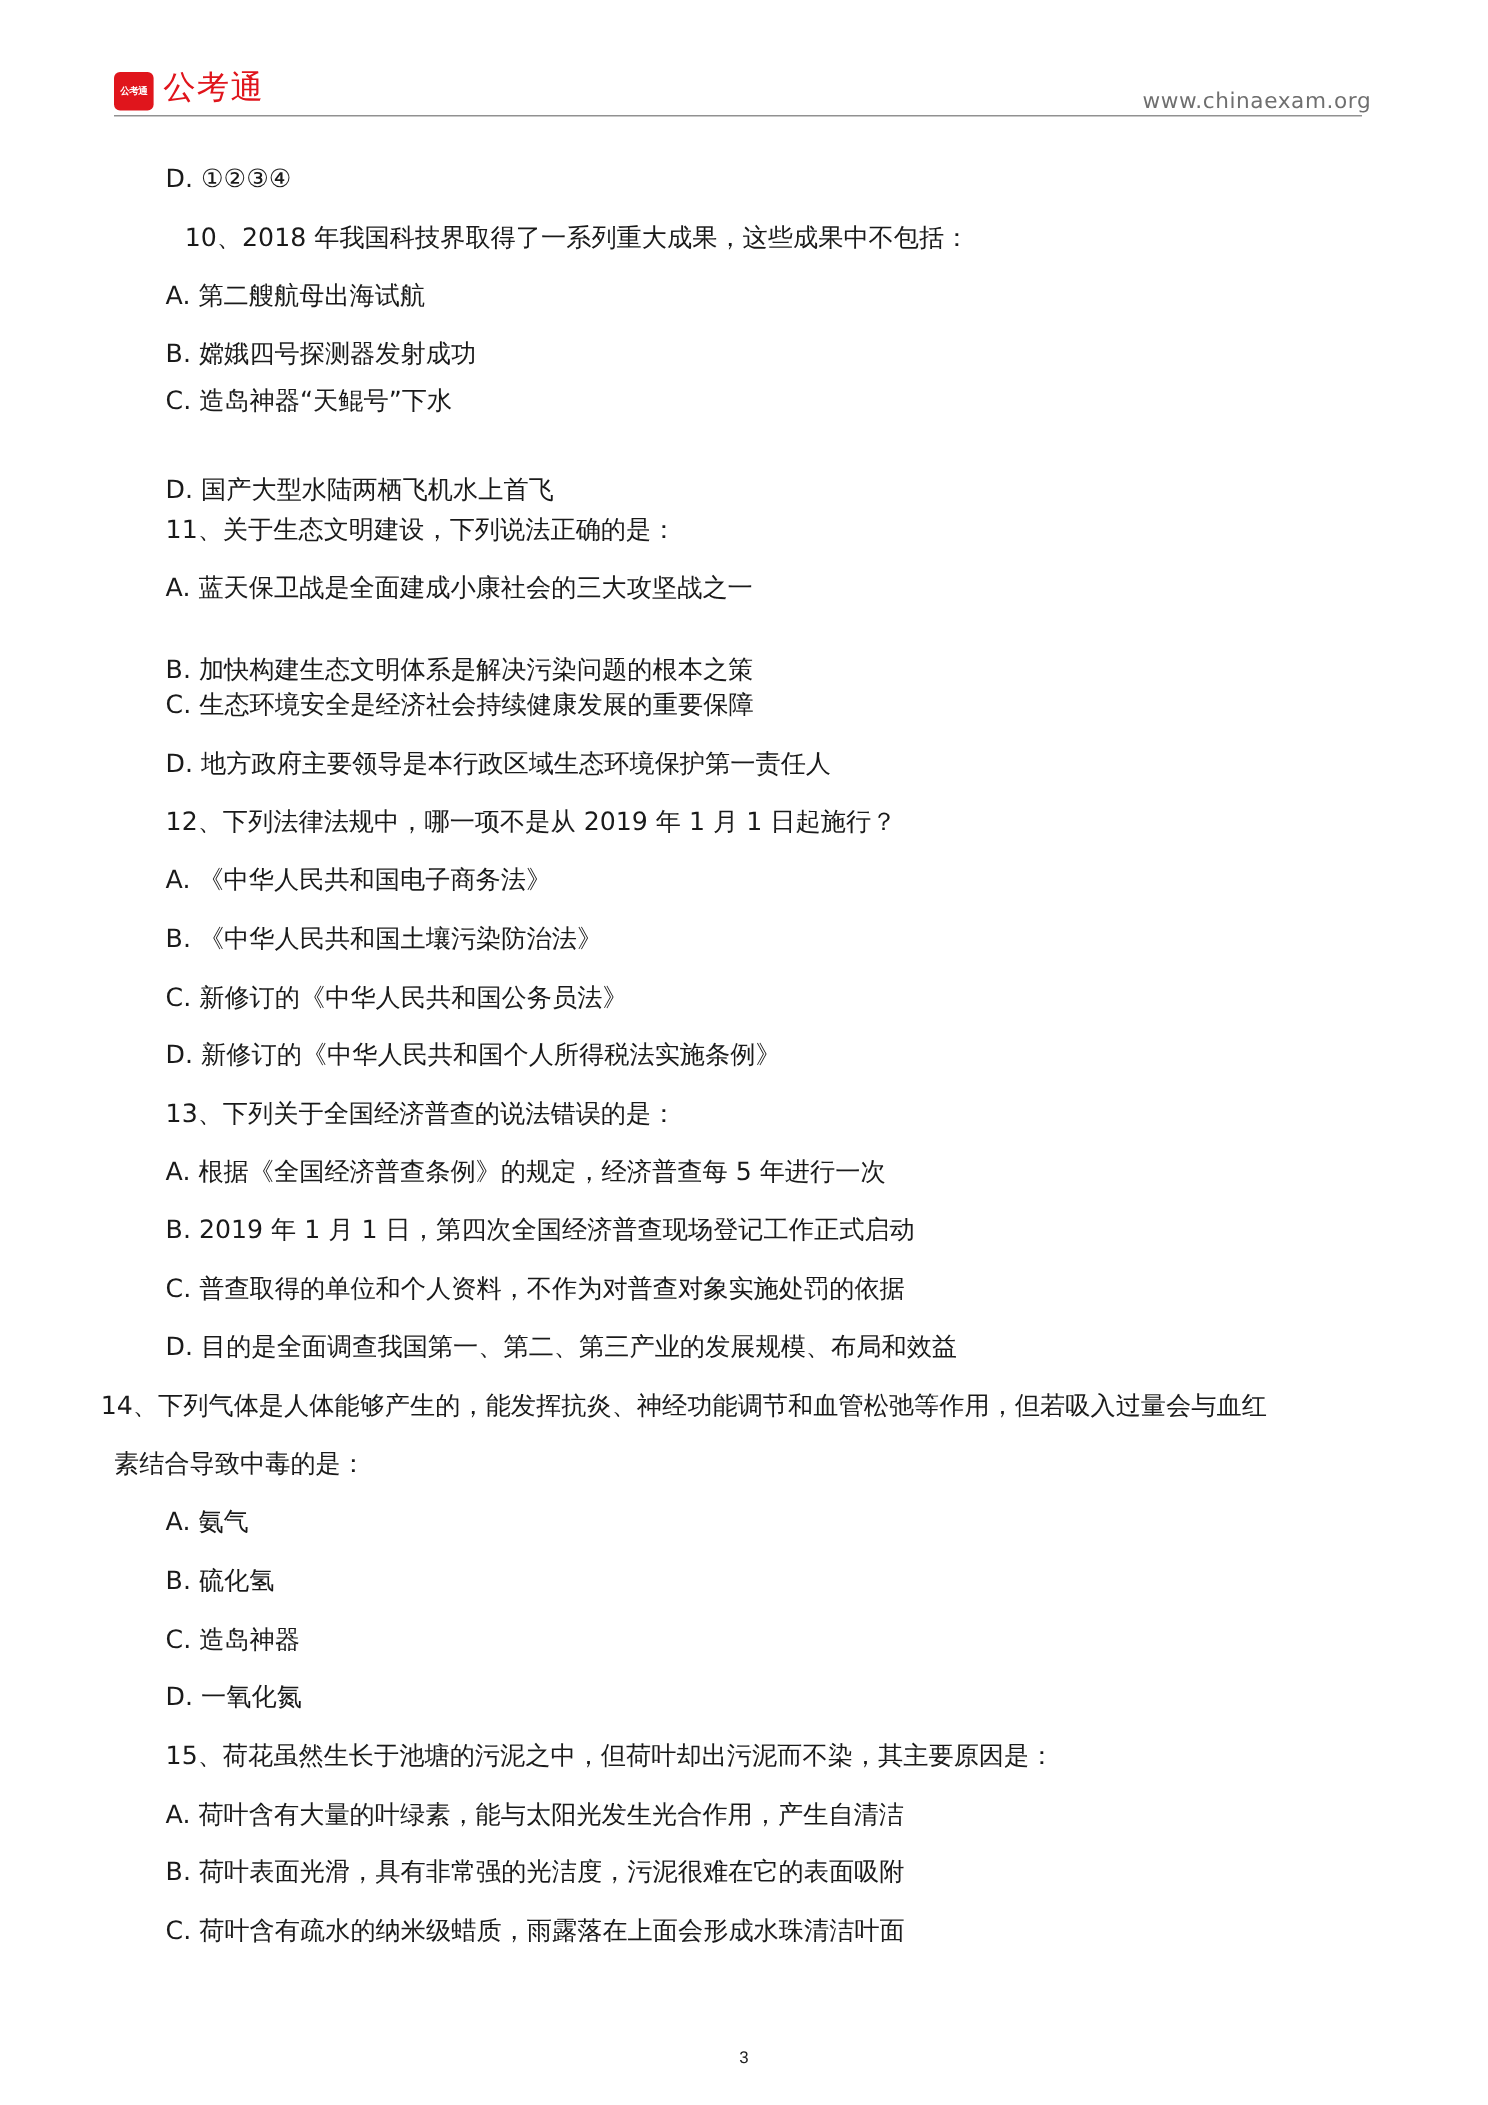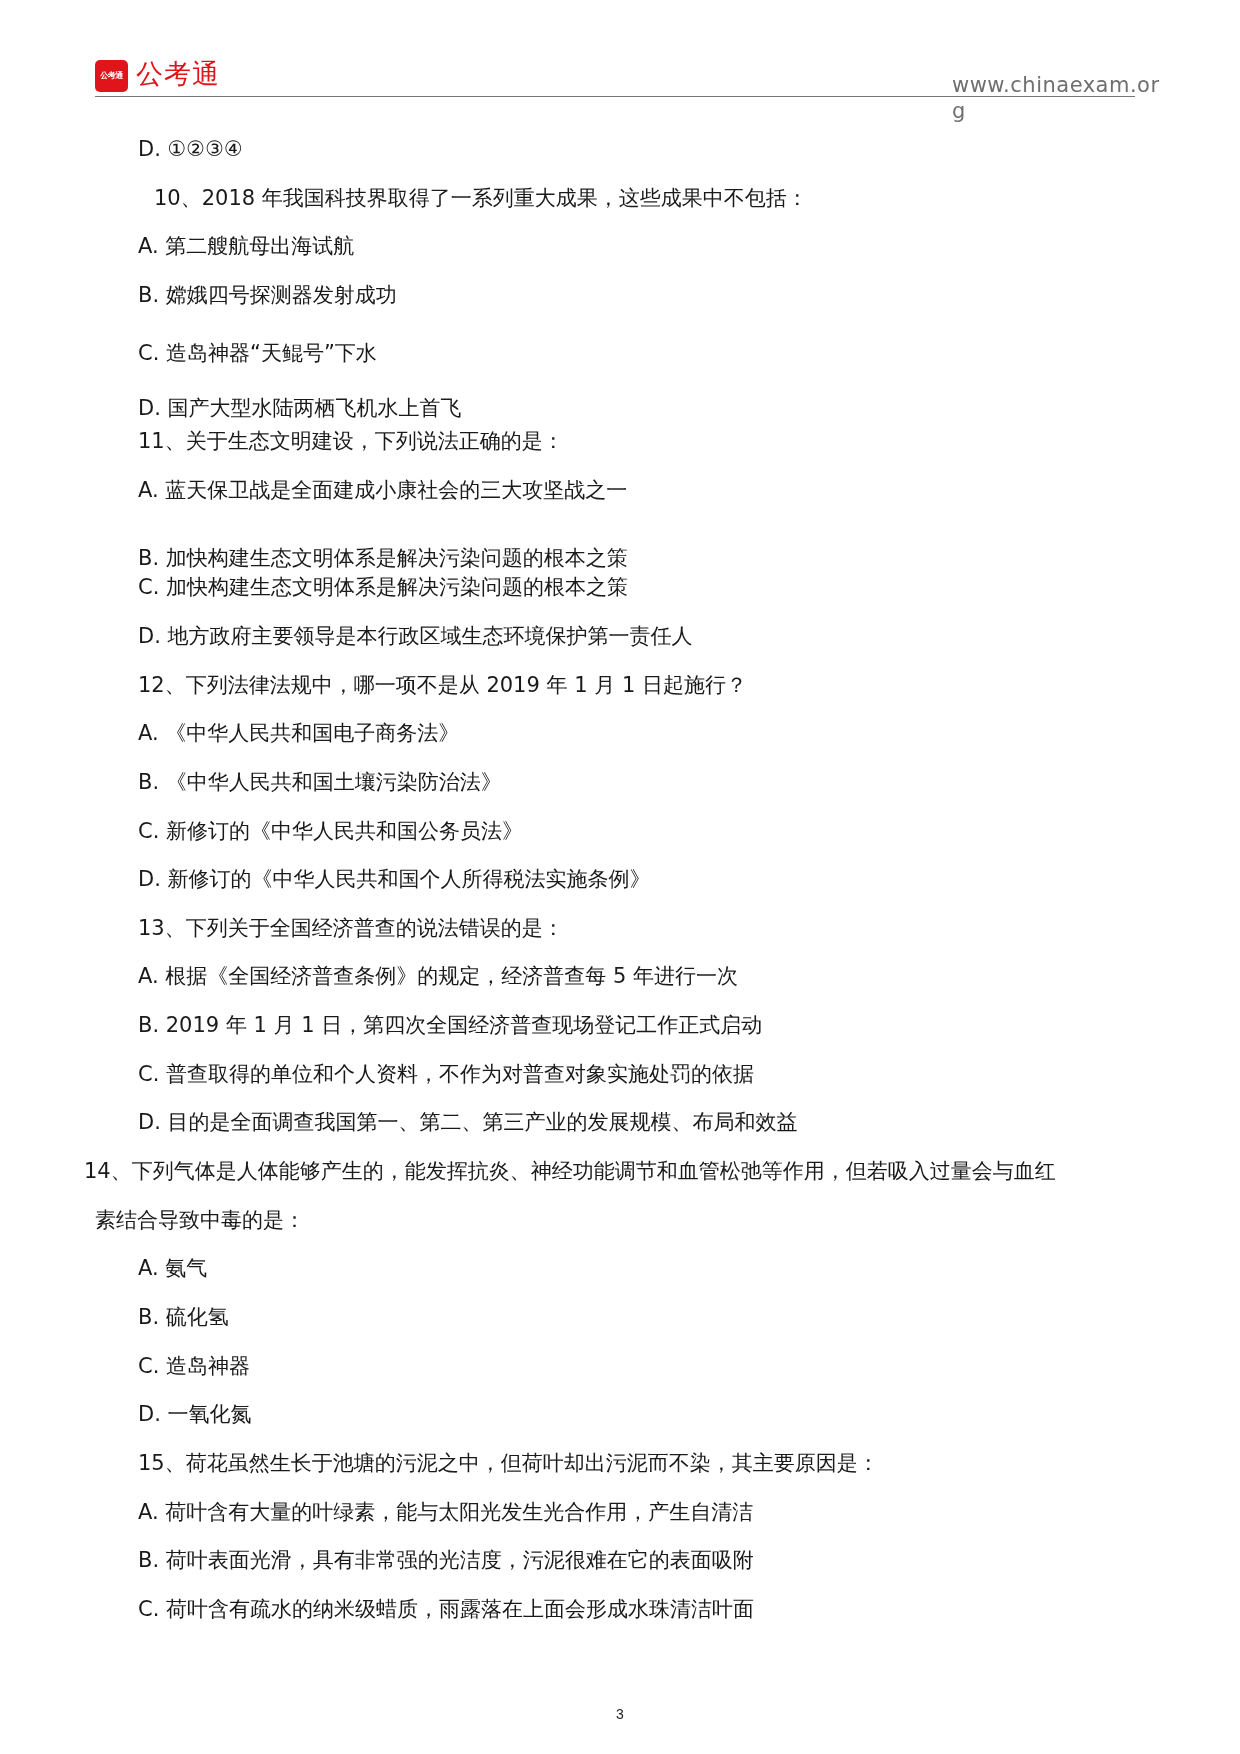--- a/index.html
+++ b/index.html
@@ -18,21 +18,21 @@
   .logo-text {
     position: absolute; left: 136px; top: 56px; font-size: 27px; color: #e0151c;
     letter-spacing: 1px; line-height: 36px;
   }
   .header-rule {
     position: absolute; left: 95px; top: 96px; width: 1040px; height: 0;
     border-top: 1.5px solid #777;
   }
   .site-url {
     position: absolute; left: 952px; top: 72px; width: 210px;
-    font-size: 21px; color: #6f6f6f; line-height: 26px; word-break: break-all;
+    font-size: 18px; color: #6f6f6f; line-height: 26px; word-break: break-all;
     letter-spacing: 0.5px;
   }
   .content { position: absolute; left: 0; top: 0; }
   .line {
     position: absolute; font-size: 21px; line-height: 28px; white-space: nowrap;
     color: #1a1a1a;
   }
   .page-number {
     position: absolute; left: 0; width: 1240px; top: 1706px; text-align: center;
     font-size: 14px; color: #222; font-family: "Liberation Sans", sans-serif;
@@ -46,26 +46,26 @@
   <div class="logo-text">公考通</div>
   <div class="header-rule"></div>
   <div class="site-url">www.chinaexam.org</div>
 </div>
 
 <div class="content" id="content">
     <div class="line" style="left: 138px; top: 135px;">D. ①②③④</div>
     <div class="line" style="left: 154px; top: 184px; text-align: center;">10、2018 年我国科技界取得了一系列重大成果，这些成果中不包括：</div>
     <div class="line" style="left: 138px; top: 232px;">A. 第二艘航母出海试航</div>
     <div class="line" style="left: 138px; top: 281px;">B. 嫦娥四号探测器发射成功</div>
-    <div class="line" style="left: 138px; top: 339px; text-align: right;">C. 造岛神器“天鲲号”下水</div>
+    <div class="line" style="left: 138px; top: 320px; text-align: right;">C. 造岛神器“天鲲号”下水</div>
     <div class="line" style="left: 138px; top: 378px; margin-top: 16px;">D. 国产大型水陆两栖飞机水上首飞</div>
     <div class="line" style="left: 138px; top: 427px;">11、关于生态文明建设，下列说法正确的是：</div>
     <div class="line" style="left: 138px; top: 476px;">A. 蓝天保卫战是全面建成小康社会的三大攻坚战之一</div>
     <div class="line" style="left: 138px; top: 544px;">B. 加快构建生态文明体系是解决污染问题的根本之策</div>
-    <div class="line" style="left: 138px; top: 573px;">C. 加快构建生态文明体系是解决污染问题的根本之策</div>
+    <div class="line" style="left: 138px; top: 573px;">C. 生态环境安全是经济社会持续健康发展的重要保障</div>
     <div class="line" style="left: 138px; top: 622px;">D. 地方政府主要领导是本行政区域生态环境保护第一责任人</div>
     <div class="line" style="left: 138px; top: 671px;">12、下列法律法规中，哪一项不是从 2019 年 1 月 1 日起施行？</div>
     <div class="line" style="left: 138px; top: 719px;">A. 《中华人民共和国电子商务法》</div>
     <div class="line" style="left: 138px; top: 768px;">B. 《中华人民共和国土壤污染防治法》</div>
     <div class="line" style="left: 138px; top: 817px;">C. 新修订的《中华人民共和国公务员法》</div>
     <div class="line" style="left: 138px; top: 865px;">D. 新修订的《中华人民共和国个人所得税法实施条例》</div>
     <div class="line" style="left: 138px; top: 914px;">13、下列关于全国经济普查的说法错误的是：</div>
     <div class="line" style="left: 138px; top: 962px;">A. 根据《全国经济普查条例》的规定，经济普查每 5 年进行一次</div>
     <div class="line" style="left: 138px; top: 1011px;">B. 2019 年 1 月 1 日，第四次全国经济普查现场登记工作正式启动</div>
     <div class="line" style="left: 138px; top: 1060px;">C. 普查取得的单位和个人资料，不作为对普查对象实施处罚的依据</div>

